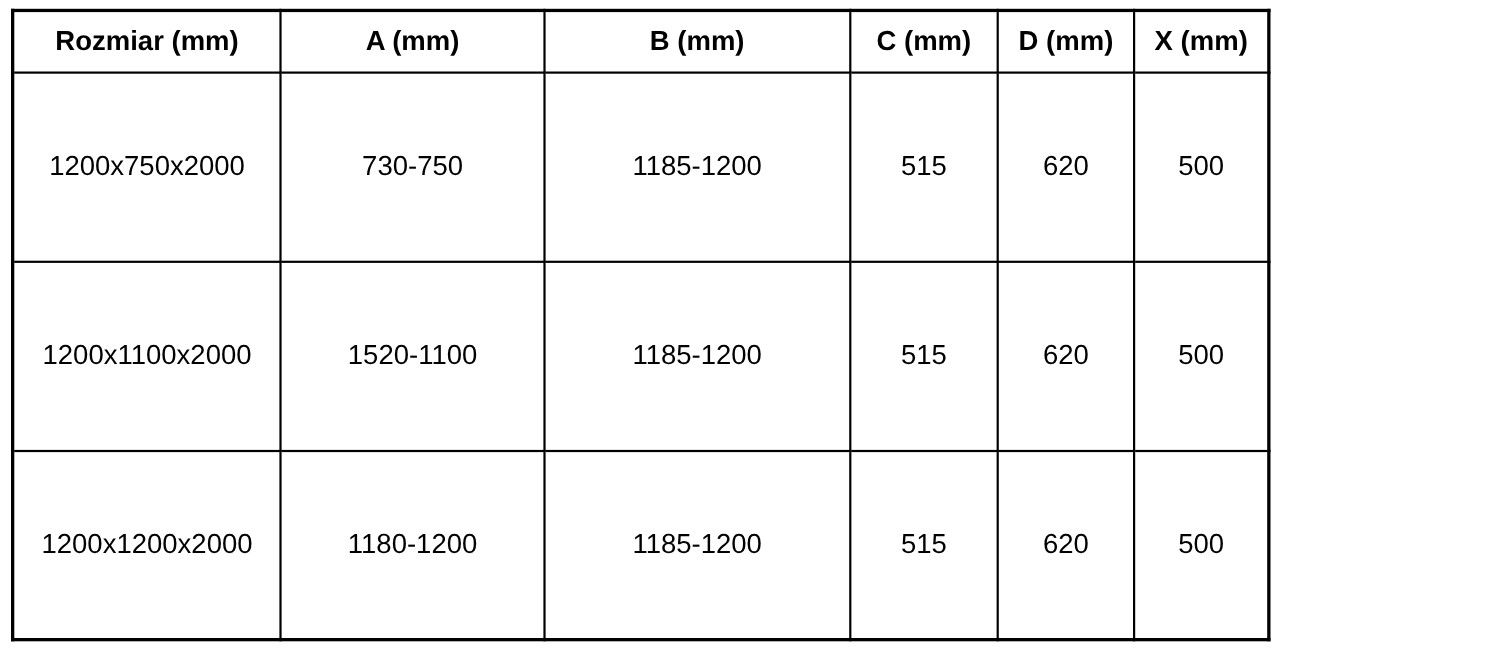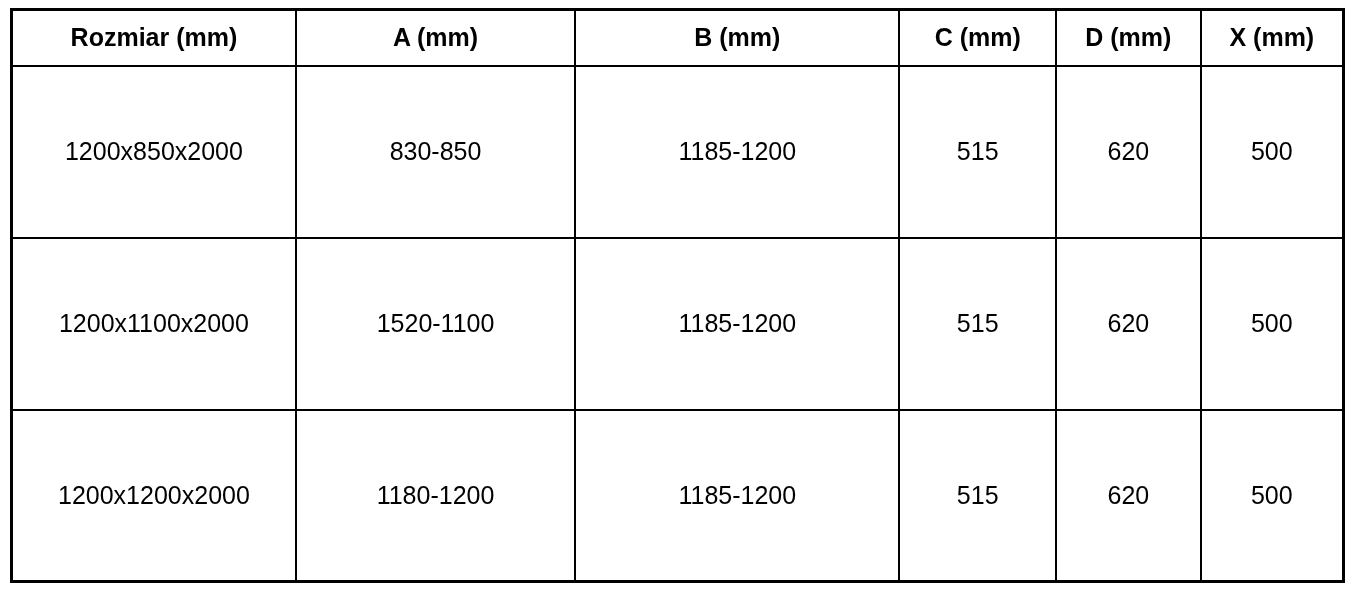--- a/index.html
+++ b/index.html
@@ -13,21 +13,21 @@
     color: #000000;
   }
   .table-wrap {
     position: absolute;
     left: 10px;
     top: 8px;
   }
   table.dim-table {
     border-collapse: collapse;
     table-layout: fixed;
-    width: 1335px;
+    width: 1145px;
     height: 575px;
     border: 3px solid #000000;
     background: #ffffff;
   }
   table.dim-table th,
   table.dim-table td {
     border: 2px solid #000000;
     text-align: center;
     vertical-align: middle;
     padding: 0 4px;
@@ -69,22 +69,22 @@
         <th>Rozmiar (mm)</th>
         <th>A (mm)</th>
         <th>B (mm)</th>
         <th>C (mm)</th>
         <th>D (mm)</th>
         <th>X (mm)</th>
       </tr>
     </thead>
     <tbody>
         <tr>
-          <td>1200x850x2000</td>
-          <td>830-850</td>
+          <td>1200x750x2000</td>
+          <td>730-750</td>
           <td>1185-1200</td>
           <td>515</td>
           <td>620</td>
           <td>500</td>
         </tr>
         <tr>
           <td>1200x1100x2000</td>
           <td>1520-1100</td>
           <td>1185-1200</td>
           <td>515</td>

